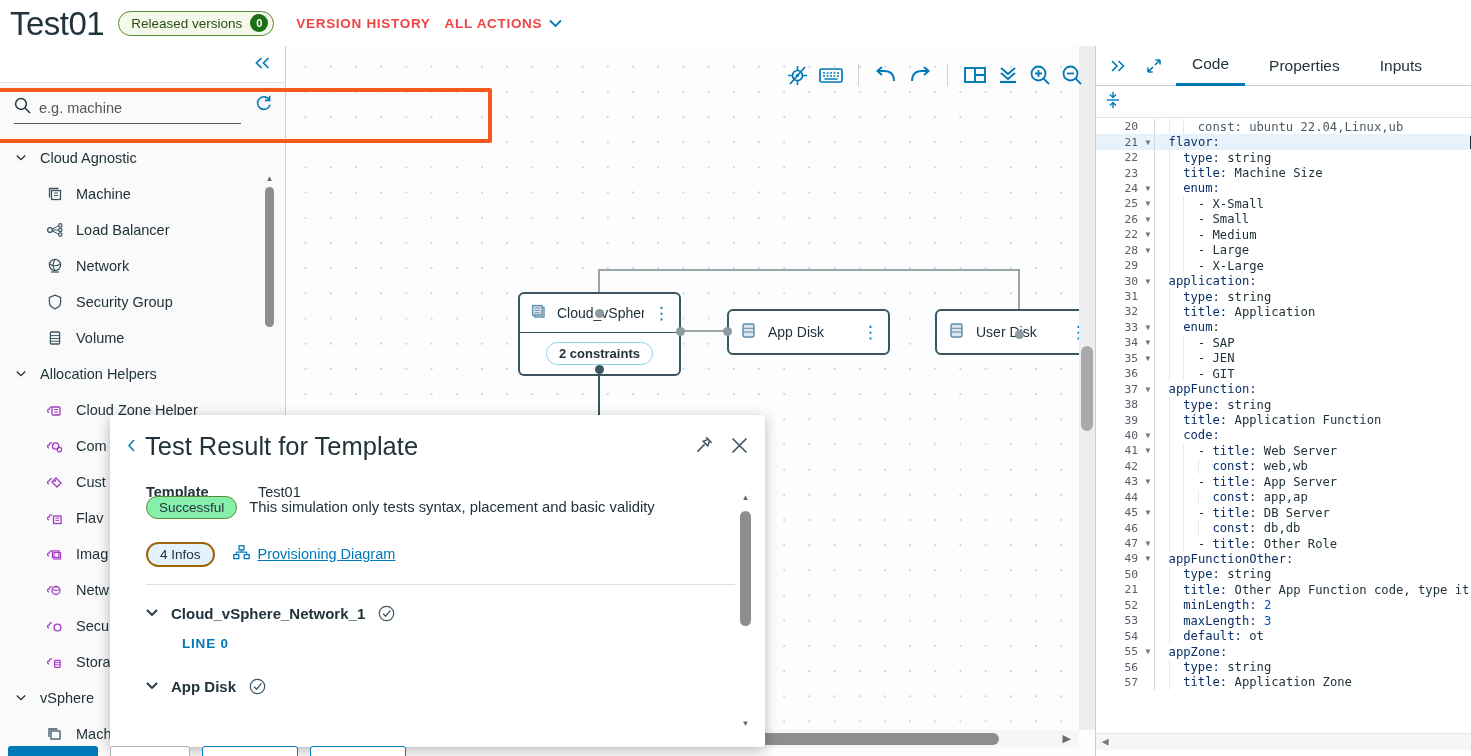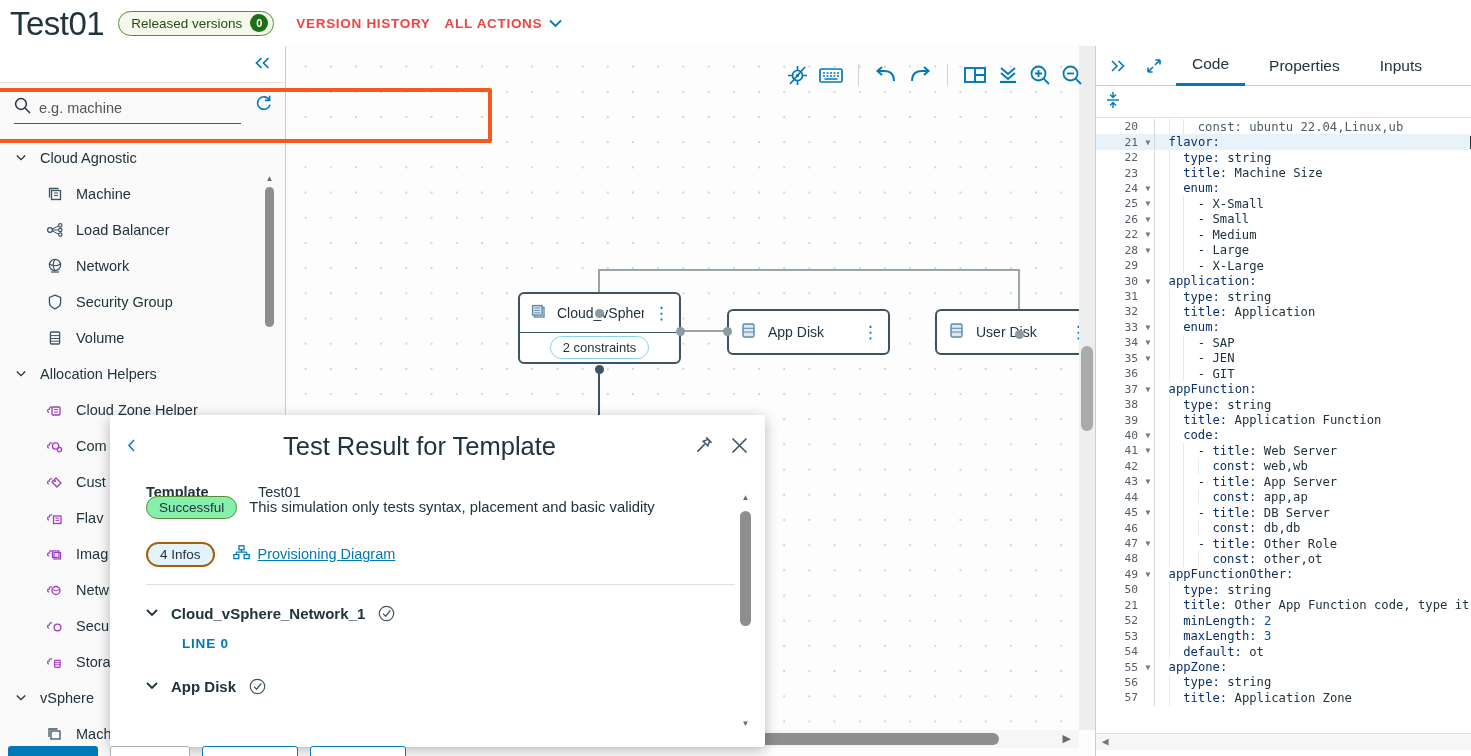--- a/index.html
+++ b/index.html
@@ -107,21 +107,21 @@
   .node {
     position: absolute; background: #fff; border: 2px solid #3d5562;
     border-radius: 6px; z-index: 3;
   }
   .node-hd {
     display: flex; align-items: center; gap: 9px; height: 38px; padding: 0 9px;
     font-size: 14px; color: #21333b;
   }
   .node-hd .nm { flex: 1 1 auto; white-space: nowrap; overflow: hidden; }
   .kebab { color: #0079b8; font-size: 17px; line-height: 1; letter-spacing: 0; cursor: pointer; }
-  .node-body { border-top: 1.6px solid #3d5562; padding: 3px 0; text-align: center; }
+  .node-body { border-top: 1.6px solid #3d5562; padding: 9px 0; text-align: center; font-weight: bold; }
   .constraint-pill {
     display: inline-block; border: 1px solid #89d3e8; border-radius: 12px;
     padding: 3px 12px; font-size: 13px; color: #21333b; background: #fff;
   }
   .edge { position: absolute; background: #9aa5ab; z-index: 1; }
   .edge-dark { position: absolute; background: #3d5562; z-index: 1; }
   .dot {
     position: absolute; width: 9px; height: 9px; border-radius: 50%;
     background: #8e9aa1; z-index: 4;
   }
@@ -191,21 +191,21 @@
   .code-hscroll .arrow { position: absolute; left: 6px; top: 1px; font-size: 11px; color: #777; }
 
   
   .modal {
     position: absolute; left: 110px; top: 415px; width: 655px; height: 332px;
     background: #fff; border-radius: 3px; z-index: 40;
     box-shadow: 0 3px 14px rgba(0,0,0,0.28);
   }
   .modal-hd { display: flex; align-items: flex-start; padding: 16px 16px 0 18px; }
   .back-arrow { color: #0079b8; font-size: 17px; margin-right: 2px; margin-top: 6px; cursor: pointer; }
-  .modal-title { font-size: 25.5px; font-weight: 400; color: #21333b; flex: 1 1 auto; line-height: 1.2; text-align: center; }
+  .modal-title { font-size: 25.5px; font-weight: 400; color: #21333b; flex: 1 1 auto; line-height: 1.2; }
   .modal-acts { display: flex; align-items: center; gap: 16px; margin-top: 4px; }
   .modal-acts .ic { color: #3d5562; cursor: pointer; display: flex; }
   .modal-body { position: relative; padding: 22px 30px 0 36px; }
   .kv-row { display: flex; font-size: 14.5px; }
   .kv-k { font-weight: 700; width: 112px; color: #21333b; }
   .kv-v { color: #21333b; }
   .status-row { display: flex; align-items: center; gap: 12px; margin-top: -4px; }
   .pill-ok {
     border: 1px solid #5a8a33; background: #86efac; color: #21333b;
     border-radius: 14px; padding: 3px 12px; font-size: 13.5px; white-space: nowrap;
@@ -659,21 +659,20 @@
           <div class="code-line"><span class="ln">38</span><span class="fold"></span><span class="gutters"><span class="gut" style="border-left-color: rgb(216, 216, 216);"></span><span class="gut"></span></span><span class="ctxt"><span class="c-key">type:</span> string</span></div>
           <div class="code-line"><span class="ln">39</span><span class="fold"></span><span class="gutters"><span class="gut" style="border-left-color: rgb(216, 216, 216);"></span><span class="gut"></span></span><span class="ctxt"><span class="c-key">title:</span> Application Function</span></div>
           <div class="code-line"><span class="ln">40</span><span class="fold">▼</span><span class="gutters"><span class="gut" style="border-left-color: rgb(216, 216, 216);"></span><span class="gut"></span></span><span class="ctxt"><span class="c-key">code:</span></span></div>
           <div class="code-line"><span class="ln">41</span><span class="fold">▼</span><span class="gutters"><span class="gut" style="border-left-color: rgb(216, 216, 216);"></span><span class="gut"></span><span class="gut"></span></span><span class="ctxt">- <span class="c-key">title:</span> Web Server</span></div>
           <div class="code-line"><span class="ln">42</span><span class="fold"></span><span class="gutters"><span class="gut" style="border-left-color: rgb(216, 216, 216);"></span><span class="gut"></span><span class="gut"></span><span class="gut"></span></span><span class="ctxt"><span class="c-key">const:</span> web,wb</span></div>
           <div class="code-line"><span class="ln">43</span><span class="fold">▼</span><span class="gutters"><span class="gut" style="border-left-color: rgb(216, 216, 216);"></span><span class="gut"></span><span class="gut"></span></span><span class="ctxt">- <span class="c-key">title:</span> App Server</span></div>
           <div class="code-line"><span class="ln">44</span><span class="fold"></span><span class="gutters"><span class="gut" style="border-left-color: rgb(216, 216, 216);"></span><span class="gut"></span><span class="gut"></span><span class="gut"></span></span><span class="ctxt"><span class="c-key">const:</span> app,ap</span></div>
           <div class="code-line"><span class="ln">45</span><span class="fold">▼</span><span class="gutters"><span class="gut" style="border-left-color: rgb(216, 216, 216);"></span><span class="gut"></span><span class="gut"></span></span><span class="ctxt">- <span class="c-key">title:</span> DB Server</span></div>
           <div class="code-line"><span class="ln">46</span><span class="fold"></span><span class="gutters"><span class="gut" style="border-left-color: rgb(216, 216, 216);"></span><span class="gut"></span><span class="gut"></span><span class="gut"></span></span><span class="ctxt"><span class="c-key">const:</span> db,db</span></div>
           <div class="code-line"><span class="ln">47</span><span class="fold">▼</span><span class="gutters"><span class="gut" style="border-left-color: rgb(216, 216, 216);"></span><span class="gut"></span><span class="gut"></span></span><span class="ctxt">- <span class="c-key">title:</span> Other Role</span></div>
-          <div class="code-line"><span class="ln">48</span><span class="fold"></span><span class="gutters"><span class="gut" style="border-left-color: rgb(216, 216, 216);"></span><span class="gut"></span><span class="gut"></span><span class="gut"></span></span><span class="ctxt"><span class="c-key">const:</span> other,ot</span></div>
           <div class="code-line"><span class="ln">49</span><span class="fold">▼</span><span class="gutters"><span class="gut" style="border-left-color: rgb(216, 216, 216);"></span></span><span class="ctxt"><span class="c-key">appFunctionOther:</span></span></div>
           <div class="code-line"><span class="ln">50</span><span class="fold"></span><span class="gutters"><span class="gut" style="border-left-color: rgb(216, 216, 216);"></span><span class="gut"></span></span><span class="ctxt"><span class="c-key">type:</span> string</span></div>
           <div class="code-line"><span class="ln">21</span><span class="fold"></span><span class="gutters"><span class="gut" style="border-left-color: rgb(216, 216, 216);"></span><span class="gut"></span></span><span class="ctxt"><span class="c-key">title:</span> Other App Function code, type it</span></div>
           <div class="code-line"><span class="ln">52</span><span class="fold"></span><span class="gutters"><span class="gut" style="border-left-color: rgb(216, 216, 216);"></span><span class="gut"></span></span><span class="ctxt"><span class="c-key">minLength:</span><span class="c-num"> 2</span></span></div>
           <div class="code-line"><span class="ln">53</span><span class="fold"></span><span class="gutters"><span class="gut" style="border-left-color: rgb(216, 216, 216);"></span><span class="gut"></span></span><span class="ctxt"><span class="c-key">maxLength:</span><span class="c-num"> 3</span></span></div>
           <div class="code-line"><span class="ln">54</span><span class="fold"></span><span class="gutters"><span class="gut" style="border-left-color: rgb(216, 216, 216);"></span><span class="gut"></span></span><span class="ctxt"><span class="c-key">default:</span> ot</span></div>
           <div class="code-line"><span class="ln">55</span><span class="fold">▼</span><span class="gutters"><span class="gut" style="border-left-color: rgb(216, 216, 216);"></span></span><span class="ctxt"><span class="c-key">appZone:</span></span></div>
           <div class="code-line"><span class="ln">56</span><span class="fold"></span><span class="gutters"><span class="gut" style="border-left-color: rgb(216, 216, 216);"></span><span class="gut"></span></span><span class="ctxt"><span class="c-key">type:</span> string</span></div>
           <div class="code-line"><span class="ln">57</span><span class="fold"></span><span class="gutters"><span class="gut" style="border-left-color: rgb(216, 216, 216);"></span><span class="gut"></span></span><span class="ctxt"><span class="c-key">title:</span> Application Zone</span></div>
         </div>

